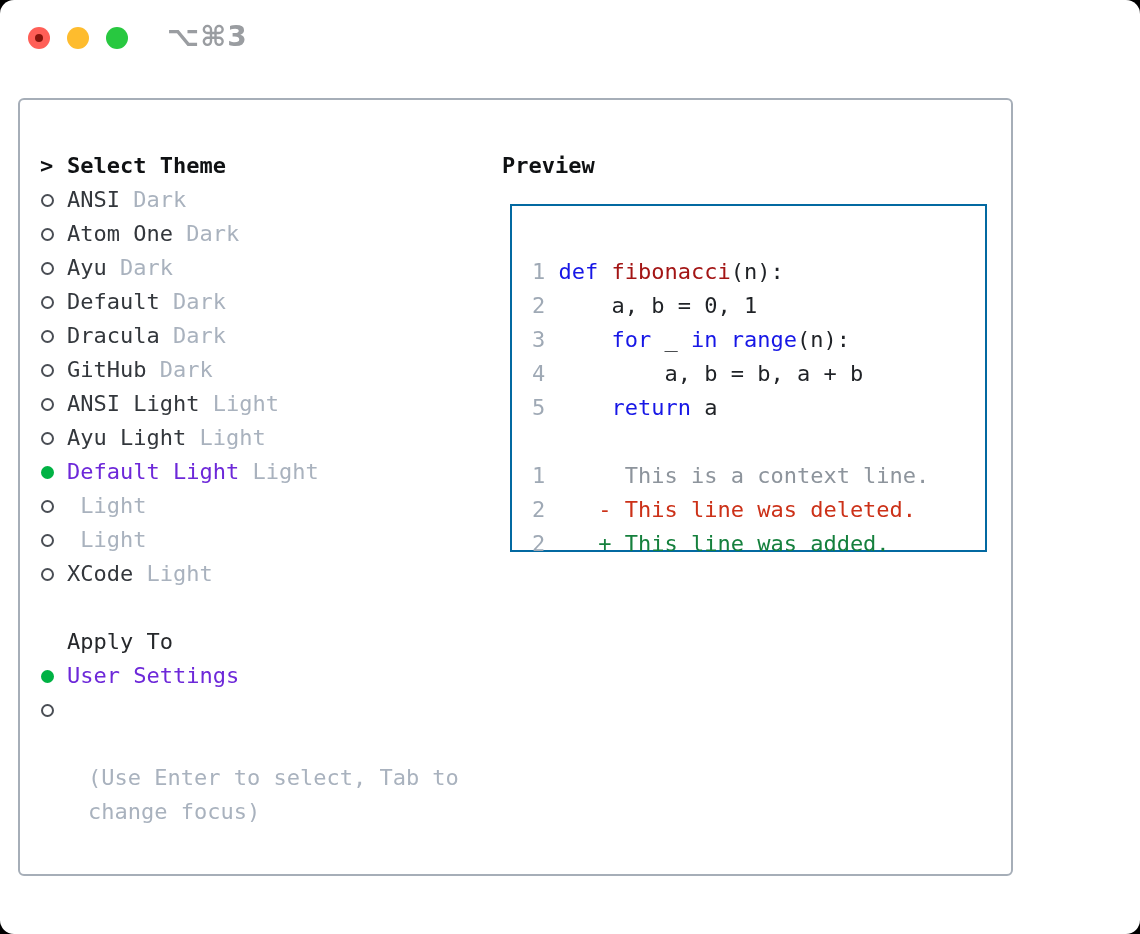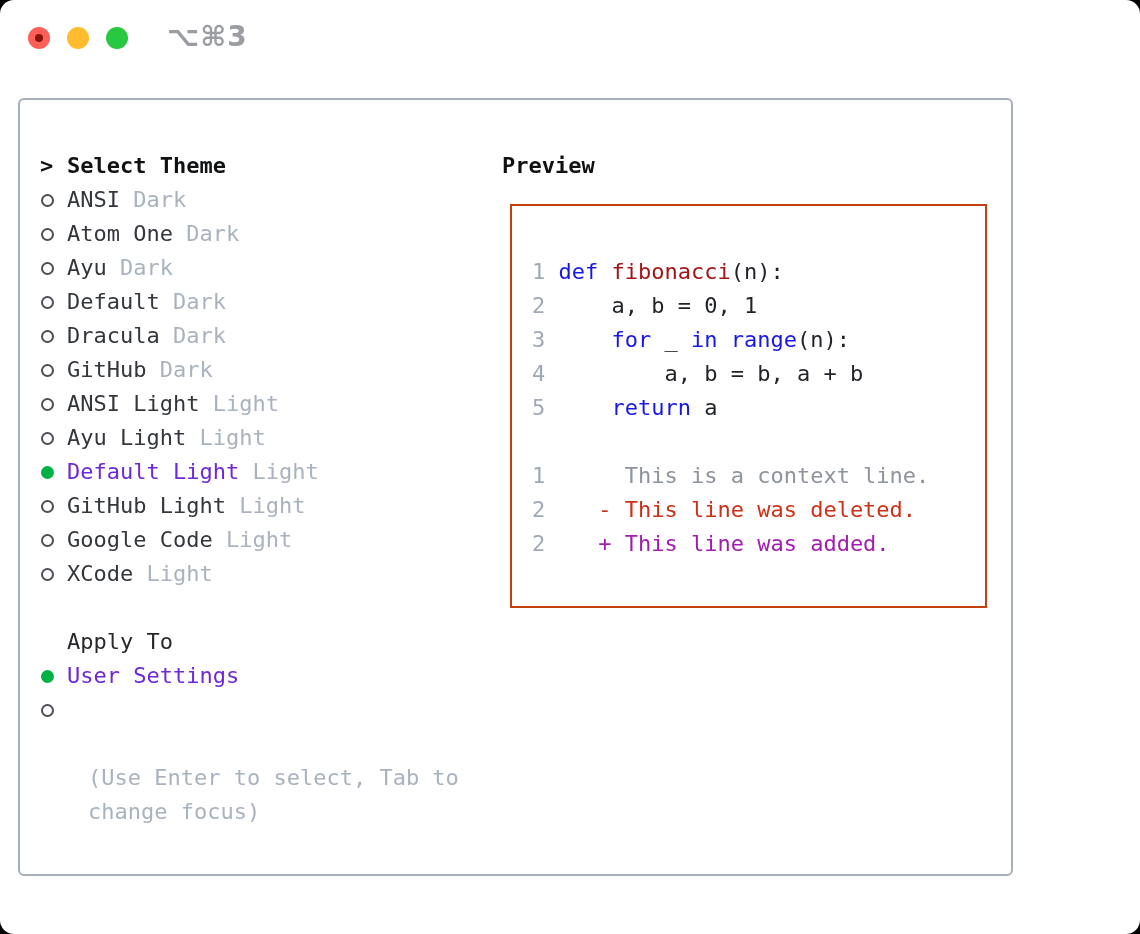--- a/index.html
+++ b/index.html
@@ -43,32 +43,32 @@
   .blank-row { height: 34px; }
   .help {
     color: #a9b2be; font-size: 22px; line-height: 34px;
     width: 28.6ch; white-space: normal; word-wrap: normal; margin-left: 48px;
   }
 
   
   .preview-title { position: absolute; left: 482px; top: 49px; height: 34px;
     font-size: 22px; line-height: 34px; font-weight: 700; color: #0f1113; }
   .preview-box {
-    position: absolute; left: 490px; top: 104px; width: 477px; height: 404px;
-    border: 2px solid #c2410c; background: #fff;
+    position: absolute; left: 490px; top: 104px; width: 477px; height: 348px;
+    border: 2px solid #0369a1; background: #fff;
   }
   .code { padding: 49px 0 0 20px; font-size: 22px; line-height: 34px; white-space: pre; }
   .code-line { min-height: 34px; }
   .lineno { color: #9fa9b5; padding-right: 1ch; }
   .tok-keyword  { color: #1717e6; }
   .tok-function { color: #a31515; }
   .tok-plain    { color: #1f2226; }
   .tok-context  { color: #8d949c; }
   .tok-deleted  { color: #cc3118; }
-  .tok-added    { color: #a21caf; margin-top: 16px; }
+  .tok-added    { color: #15803d; margin-top: 16px; }
 </style>
 </head>
 <body>
 
 <div class="window">
 
   <div class="titlebar">
     <div class="lights">
         <span class="light" style="background: rgb(255, 95, 87);">
           <span class="light-dot" style="background: rgb(135, 21, 12);"></span>
@@ -90,22 +90,22 @@
       <div>
           <div class="row"><span class="marker"><span class="radio"></span></span><span class="name">ANSI</span><span class="variant">Dark</span></div>
           <div class="row"><span class="marker"><span class="radio"></span></span><span class="name">Atom One</span><span class="variant">Dark</span></div>
           <div class="row"><span class="marker"><span class="radio"></span></span><span class="name">Ayu</span><span class="variant">Dark</span></div>
           <div class="row"><span class="marker"><span class="radio"></span></span><span class="name">Default</span><span class="variant">Dark</span></div>
           <div class="row"><span class="marker"><span class="radio"></span></span><span class="name">Dracula</span><span class="variant">Dark</span></div>
           <div class="row"><span class="marker"><span class="radio"></span></span><span class="name">GitHub</span><span class="variant">Dark</span></div>
           <div class="row"><span class="marker"><span class="radio"></span></span><span class="name">ANSI Light</span><span class="variant">Light</span></div>
           <div class="row"><span class="marker"><span class="radio"></span></span><span class="name">Ayu Light</span><span class="variant">Light</span></div>
           <div class="row"><span class="marker"><span class="radio selected"></span></span><span class="name sel">Default Light</span><span class="variant">Light</span></div>
-          <div class="row"><span class="marker"><span class="radio"></span></span><span class="name">GitHub Light</span><span class="variant">Light</span></div>
-          <div class="row"><span class="marker"><span class="radio"></span></span><span class="name">Google Code</span><span class="variant">Light</span></div>
+          <div class="row"><span class="marker"><span class="radio"></span></span><span class="variant">Light</span></div>
+          <div class="row"><span class="marker"><span class="radio"></span></span><span class="variant">Light</span></div>
           <div class="row"><span class="marker"><span class="radio"></span></span><span class="name">XCode</span><span class="variant">Light</span></div>
         </div>
 
       <div class="blank-row"></div>
 
       <div class="row">
         <span class="marker"></span>
         <span class="subhdr">Apply To</span>
       </div>
 

